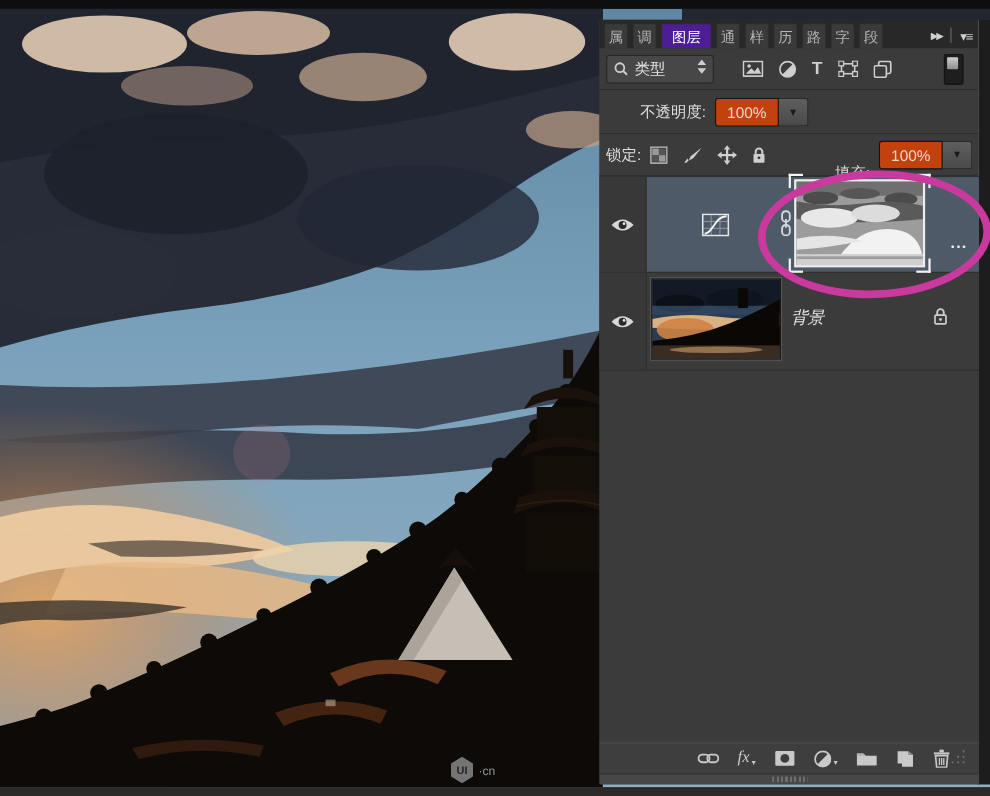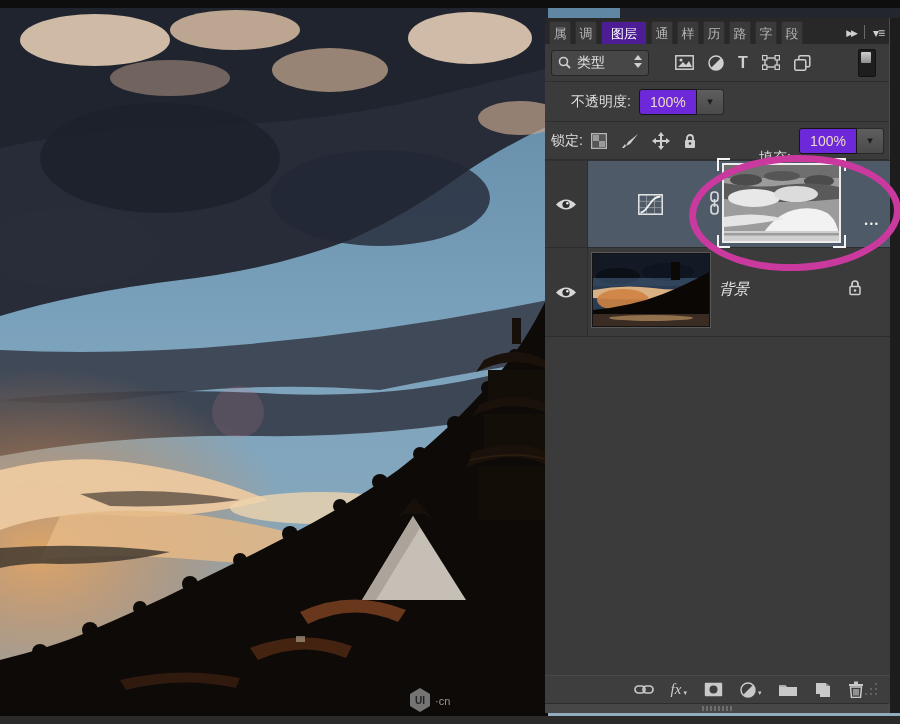--- a/index.html
+++ b/index.html
@@ -24,21 +24,21 @@
   .combo{height:26px;background:#474747;border:1px solid #262626;border-radius:3px;
     display:flex;align-items:center;gap:6px;padding:12px 6px;box-sizing:border-box;}
   .combo .txt{font-size:14px;color:#e2e2e2;}
   .spinner{display:inline-block;}
   .filter-icons{display:flex;gap:14px;margin-left:26px;align-items:center;}
   .icon-btn{display:inline-flex;align-items:center;justify-content:center;}
   .t-glyph{font-size:16px;font-weight:bold;color:#cfcfcf;line-height:1;}
   .toggle{margin-left:auto;margin-right:8px;width:16px;height:26px;background:#1e1e1e;border:1px solid #121212;border-radius:2px;position:relative;}
   .toggle .knob{position:absolute;left:2px;top:2px;width:10px;height:11px;background:linear-gradient(#cfcfcf,#8e8e8e);border-radius:1px;}
   .label{font-size:14px;color:#dedede;}
-  .value-box{width:58px;height:26px;background:#6d28d9;border:1px solid #151515;border-radius:3px 0 0 3px;
+  .value-box{width:58px;height:26px;background:#c2410c;border:1px solid #151515;border-radius:3px 0 0 3px;
     color:#ead9c6;font-size:14px;display:flex;align-items:center;justify-content:center;box-sizing:border-box;}
   .spin-btn{width:27px;height:26px;background:linear-gradient(#5e5e5e,#4a4a4a);border:1px solid #2a2a2a;border-left:none;
     border-radius:0 3px 3px 0;color:#1b1b1b;font-size:11px;display:flex;align-items:center;justify-content:center;box-sizing:border-box;}
   .lock-icons{display:flex;gap:13px;margin-left:8px;align-items:center;}
   .layers-list{flex:1;background:#3b3b3b;border-top:1px solid #303030;position:relative;margin-right:10px;}
   .layer-row{display:flex;border-bottom:1px solid #2d2d2d;position:relative;}
   .eye-cell{width:42px;background:#383838;border-right:1px solid #2d2d2d;display:flex;align-items:center;justify-content:center;flex:none;}
   .layer-content{flex:1;position:relative;}
   .row-selected .layer-content{background:#4e5a68;}
   .mask-thumb{position:absolute;left:134px;top:2px;width:119px;height:80px;border:2px solid #ededed;box-sizing:border-box;background:#9c9c9c;}
@@ -227,21 +227,21 @@
               <rect x="0.8" y="4.8" width="11" height="10.4" rx="1.5" fill="#3b3b3b" stroke="#cfcfcf" stroke-width="1.5"></rect>
             </svg>
         </span>
       </div>
       <div class="toggle">
           <div class="knob"></div>
         </div>
     </div>
 
     <div class="ctl-row p-row" style="height:40px;">
-      <span class="label" style="margin-left:20px;">不透明度:</span>
+      <span class="label" style="margin-left:31px;">不透明度:</span>
       <div style="display:flex;margin-left:8px;">
         <div class="value-box">100%</div>
         <div class="spin-btn">▾</div>
       </div>
     </div>
 
     <div class="ctl-row p-row">
       <span class="label">锁定:</span>
       <div class="lock-icons">
         <span class="icon-btn">

